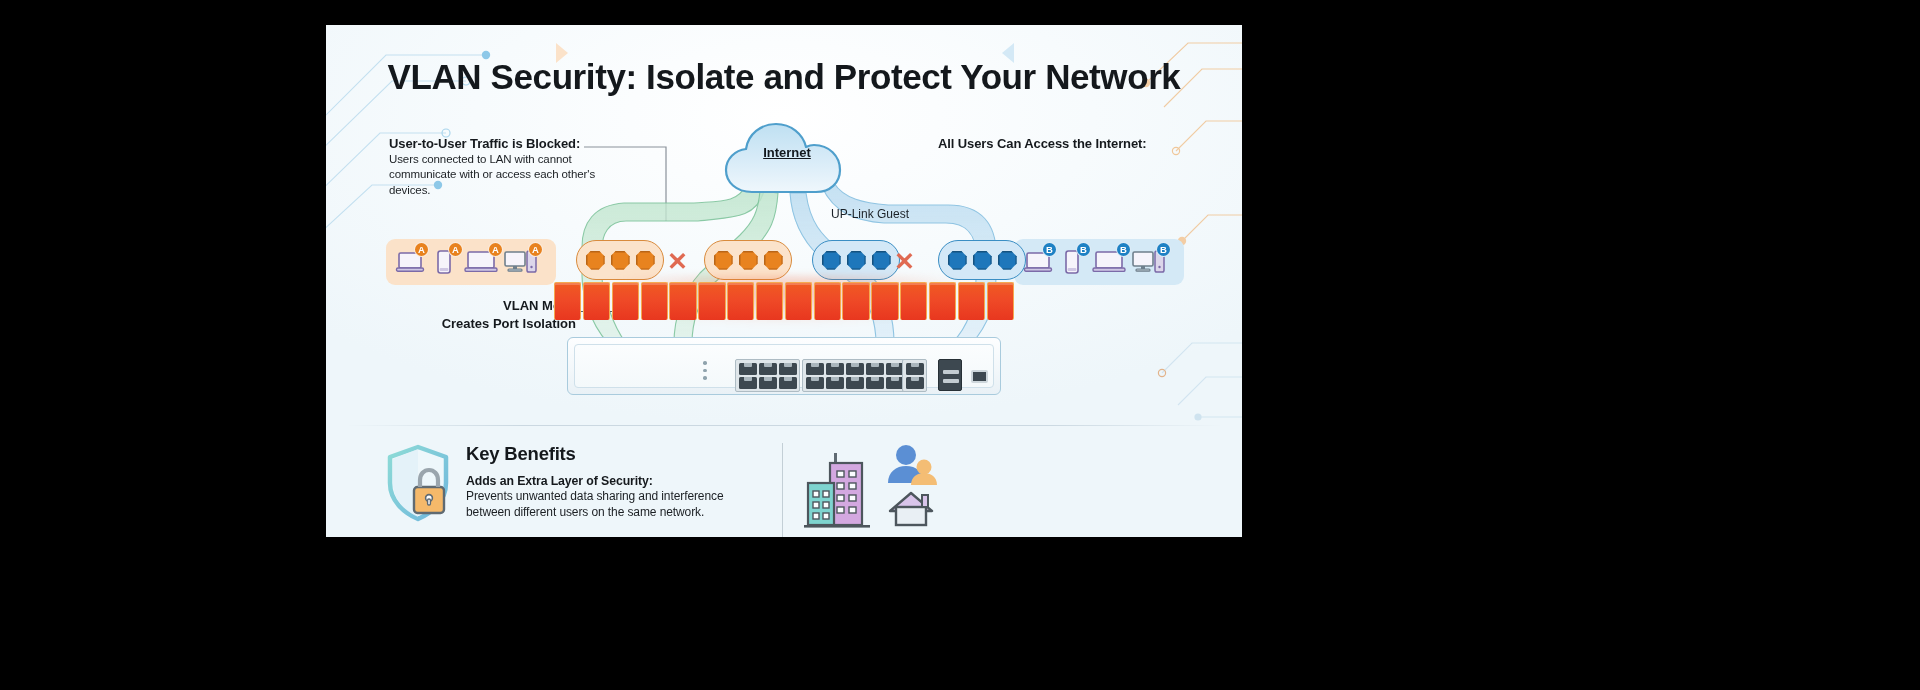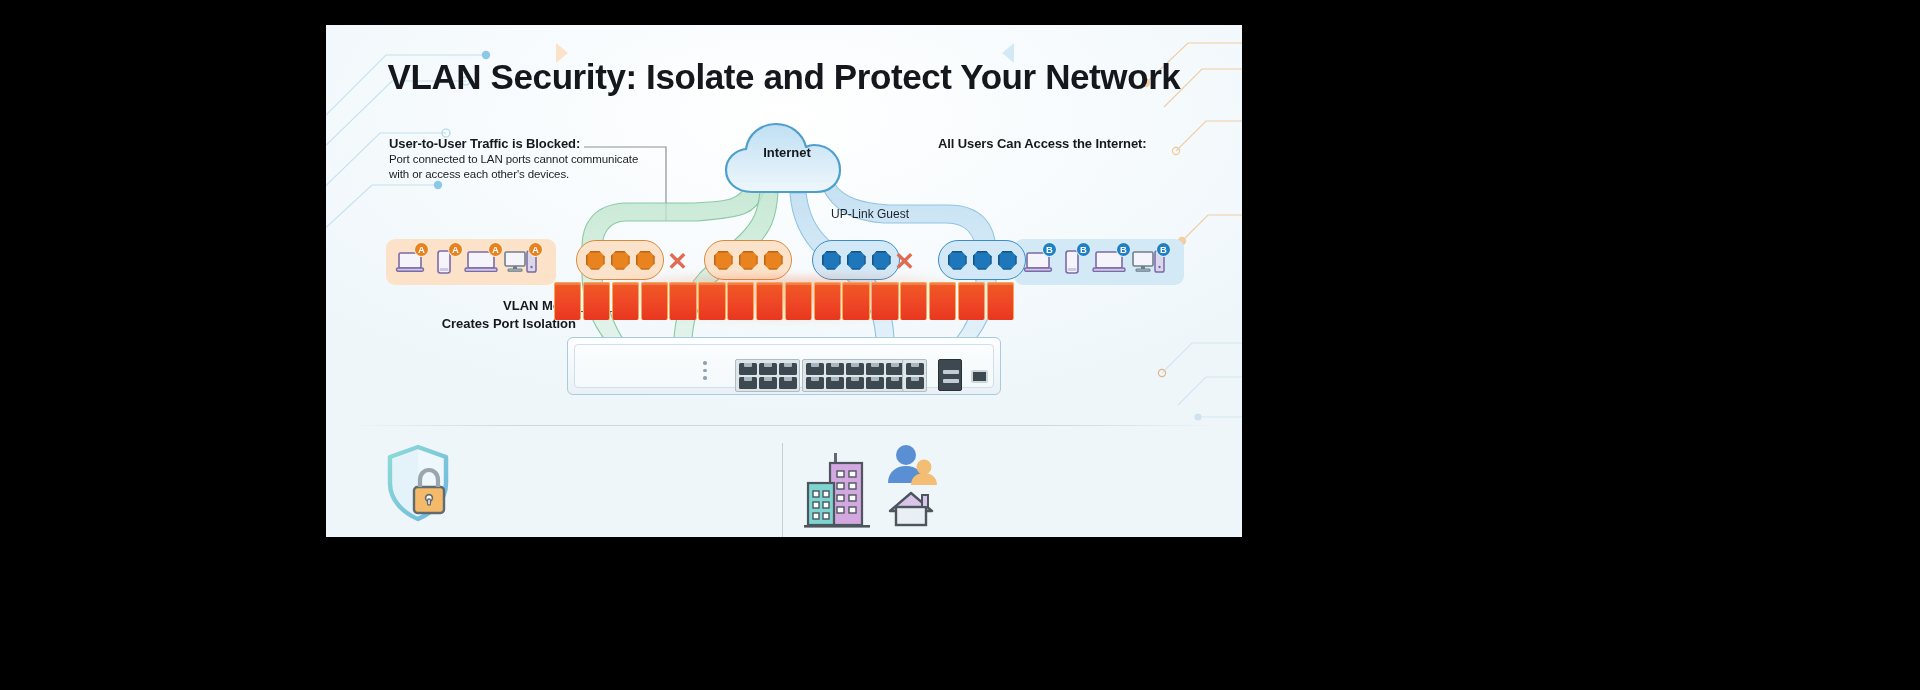--- a/index.html
+++ b/index.html
@@ -34,21 +34,21 @@
   .annot .hd { font-size:13px; font-weight:bold; letter-spacing:-0.1px; line-height:1.32; }
   .annot .bd { font-size:11.5px; font-weight:normal; line-height:1.33; letter-spacing:-0.1px; color:#1b1f23; }
 
   #annot-left  { left:63px; top:110px; width:250px; }
   #annot-right { left:612px; top:110px; width:270px; }
 
   
   #cloud { position:absolute; left:396px; top:95px; width:130px; height:80px; }
   #cloud-label {
     position:absolute; left:396px; top:120px; width:130px;
-    text-align:center; font-size:13px; font-weight:bold; color:#12181e;
+    text-align:center; font-size:13px; font-weight:bold; color:#12181e;text-decoration:underline;
   }
 
   
   #ribbons { position:absolute; left:0; top:0; width:916px; height:512px; pointer-events:none; }
 
   
   .tray {
     position:absolute; height:46px; border-radius:9px;
     display:flex; align-items:center; gap:4px; padding:0 9px;
   }
@@ -204,21 +204,21 @@
         <path d="M926 392 L872 392"></path>
       </g>
       <circle cx="836" cy="348" r="3.6" fill="none" stroke="#e2b38a" stroke-width="1.2"></circle>
       <circle cx="872" cy="392" r="3.6" fill="#cfe3ef"></circle>
     </svg>
 
     <div id="title">VLAN Security: Isolate and Protect Your Network</div>
 
     <div class="annot" id="annot-left">
       <div class="hd">User-to-User Traffic is Blocked:</div>
-      <div class="bd">Port connected to LAN ports cannot communicate with or access each other's devices.</div>
+      <div class="bd">Users connected to LAN with cannot communicate with or access each other's devices.</div>
     </div>
 
     <div class="annot" id="annot-right">
       <div class="hd">All Users Can Access the Internet:</div>
     </div>
 
     <svg class="circuit" viewBox="0 0 916 512">
       <path d="M258 122 L340 122 L340 196" fill="none" stroke="#8a929a" stroke-width="1.2"></path>
     </svg>
 
@@ -447,20 +447,25 @@
         </linearGradient>
       </defs>
       <path d="M36 4 L64 14 L64 40 C64 58 50 70 36 76 C22 70 8 58 8 40 L8 14 Z" fill="#eef7fb" stroke="url(#shg)" stroke-width="4.5" stroke-linejoin="round"></path>
       <path d="M36 6 L36 74 C23 68 11 57 11 40 L11 16 Z" fill="#dff0f8" opacity=".7"></path>
       <rect x="32" y="44" width="30" height="26" rx="3.5" fill="#f5b96a" stroke="#5f6a72" stroke-width="2.4"></rect>
       <path d="M38 44 L38 37 C38 31 42 27 47 27 C52 27 56 31 56 37 L56 44" fill="none" stroke="#9aa5ad" stroke-width="4.2"></path>
       <circle cx="47" cy="55" r="3.4" fill="#fff" stroke="#5f6a72" stroke-width="1.6"></circle>
       <rect x="45.6" y="56" width="2.8" height="6" rx="1.2" fill="#fff" stroke="#5f6a72" stroke-width="1.4"></rect>
     </svg>
 
+    <div class="sect" id="sect-benefits">
+      <div class="title">Key Benefits</div>
+      <div class="sub">Adds an Extra Layer of Security:</div>
+      <div class="body">Prevents unwanted data sharing and interference between different users on the same network.</div>
+    </div>
 
     <svg id="icon-bldg" viewBox="0 0 66 80">
       <rect x="30" y="4" width="3" height="12" fill="#5f6a72"></rect>
       <rect x="26" y="14" width="32" height="62" fill="#d3a8e0" stroke="#4d565d" stroke-width="2.2"></rect>
       <rect x="4" y="34" width="26" height="42" fill="#7ed4cf" stroke="#4d565d" stroke-width="2.2"></rect>
       <g fill="#fbfdff" stroke="#4d565d" stroke-width="1.4">
         <rect x="33" y="22" width="7" height="6"></rect>
           <rect x="45" y="22" width="7" height="6"></rect>
         <rect x="33" y="34" width="7" height="6"></rect>
           <rect x="45" y="34" width="7" height="6"></rect>

